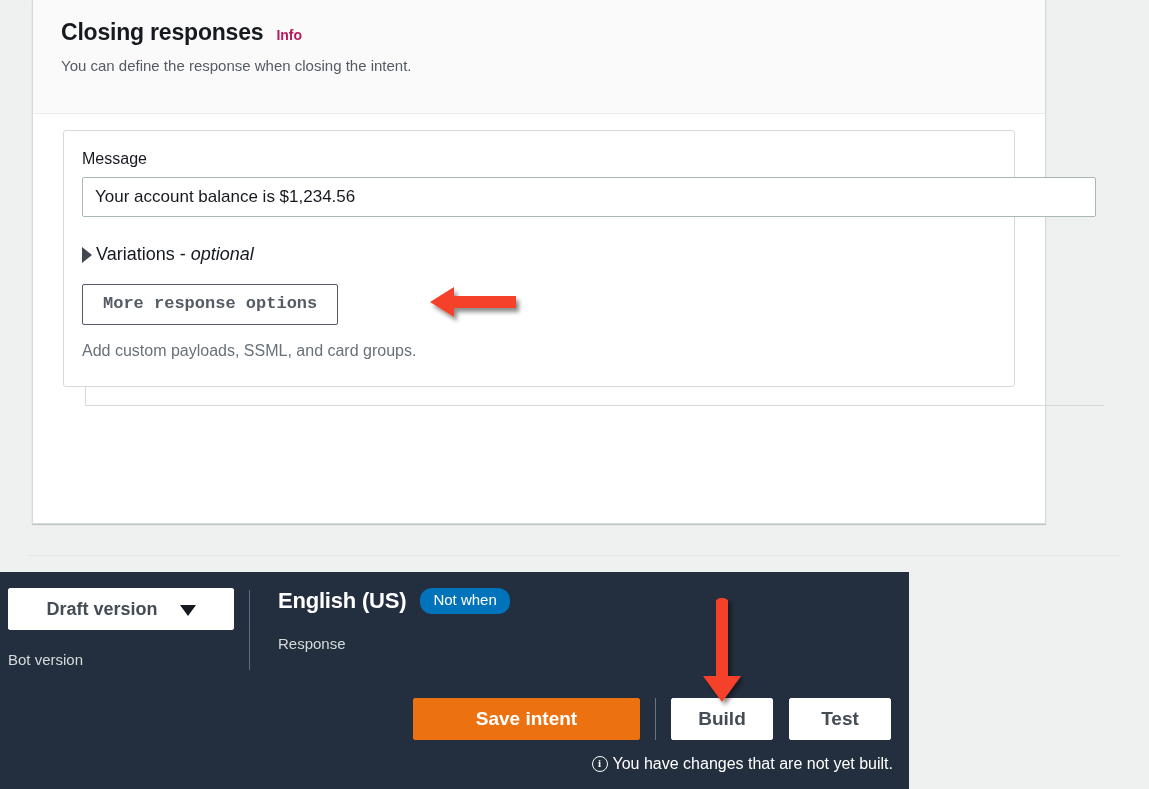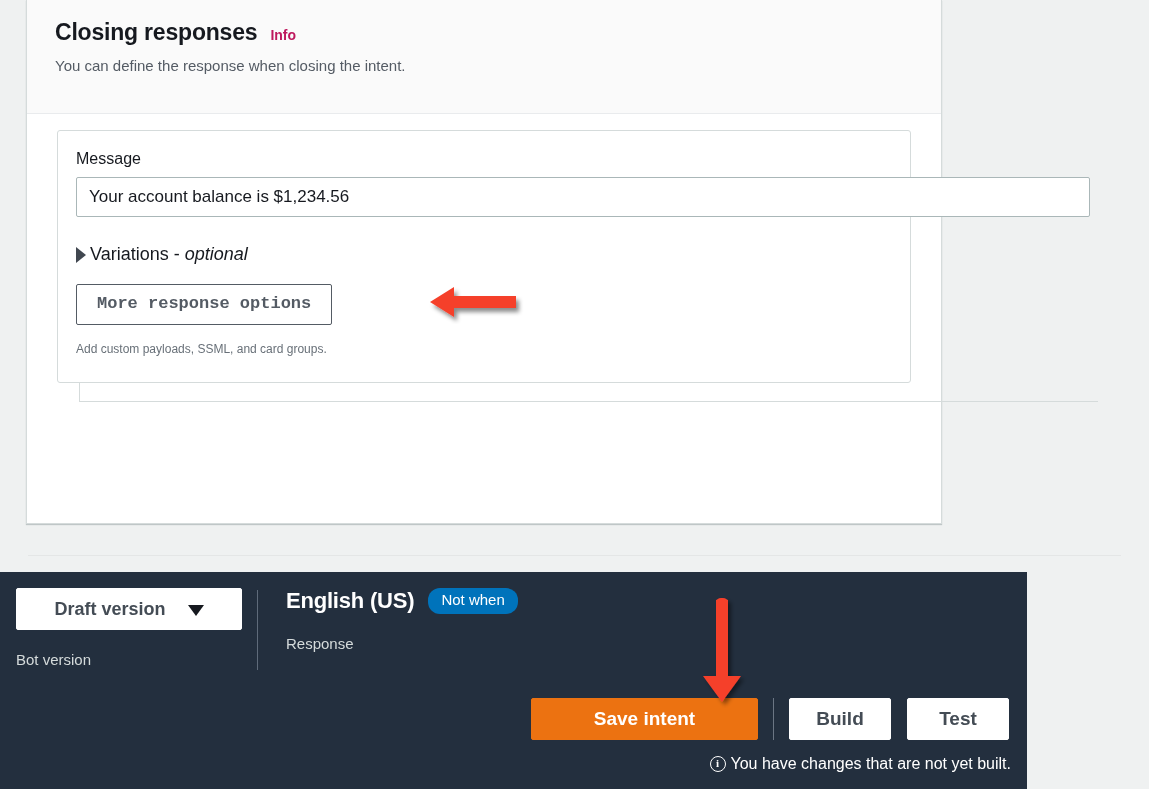--- a/index.html
+++ b/index.html
@@ -20,22 +20,22 @@
   #content-area {
     position: absolute;
     left: 0; top: 0; right: 0;
     height: 572px;
     background: #eff1f1;
   }
 
   
   #closing-card {
     position: absolute;
-    left: 26px; top: 0px;
-    width: 916px;
+    left: 32px; top: 0px;
+    width: 1014px;
     height: 524px;
     background: #ffffff;
     border: 1px solid #d5dbdb;
     border-top: none;
     box-shadow: 0 1px 1px 0 rgba(0,28,36,.20);
   }
 
   
   .card-header {
     background: #fafafa;
@@ -167,21 +167,21 @@
     font-family: Liberation Mono, monospace;
     font-size: 17px;
     font-weight: bold;
     color: #545b64;
     cursor: pointer;
     line-height: 1.2;
   }
 
   .hint-text {
     margin-top: 17px;
-    font-size: 12px;
+    font-size: 16px;
     color: #687078;
   }
 
   
   .tail {
     position: absolute;
     left: 21px;
     bottom: -20px;
     width: 20px;
     height: 20px;
@@ -203,25 +203,24 @@
     left: 28px; right: 28px;
     top: 555px;
     height: 1px;
     background: #e4e6e6;
   }
 
   
   #footer-bar {
     position: absolute;
     left: 0; top: 572px;
-    width: 1027px;
+    width: 909px;
     height: 217px;
     background: #232f3e;
     color: #ffffff;
-    padding-left: 8px;
   }
 
   .footer-top {
     display: flex;
     align-items: flex-start;
     padding: 16px 0 0 0;
     height: 112px;
   }
   .footer-col {
     padding: 0 22px 0 10px;

